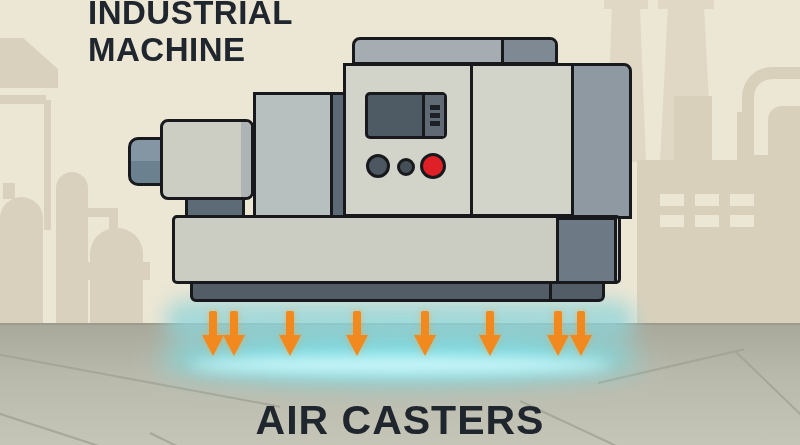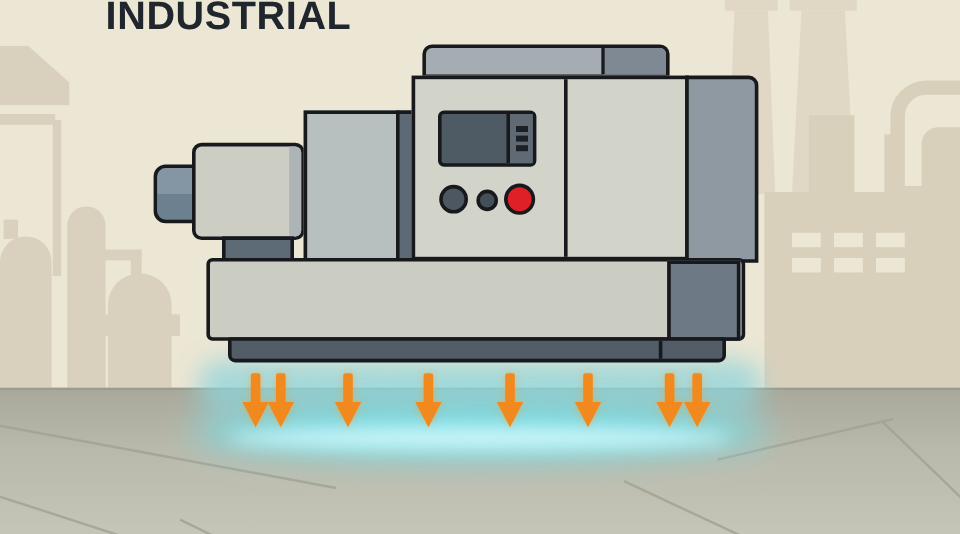--- a/index.html
+++ b/index.html
@@ -166,15 +166,17 @@
   </div>
   <div class="mpart right-upper"></div>
   <div class="mpart base"></div>
   <div class="mpart right-lower"></div>
   <div class="mpart skid">
       <div class="skid-seam"></div>
     </div>
 
   <div class="title">
     <div>INDUSTRIAL</div>
+    <div>MACHINE</div>
   </div>
+  <div class="caption">AIR CASTERS</div>
 
 </div>
 
 </body></html>

